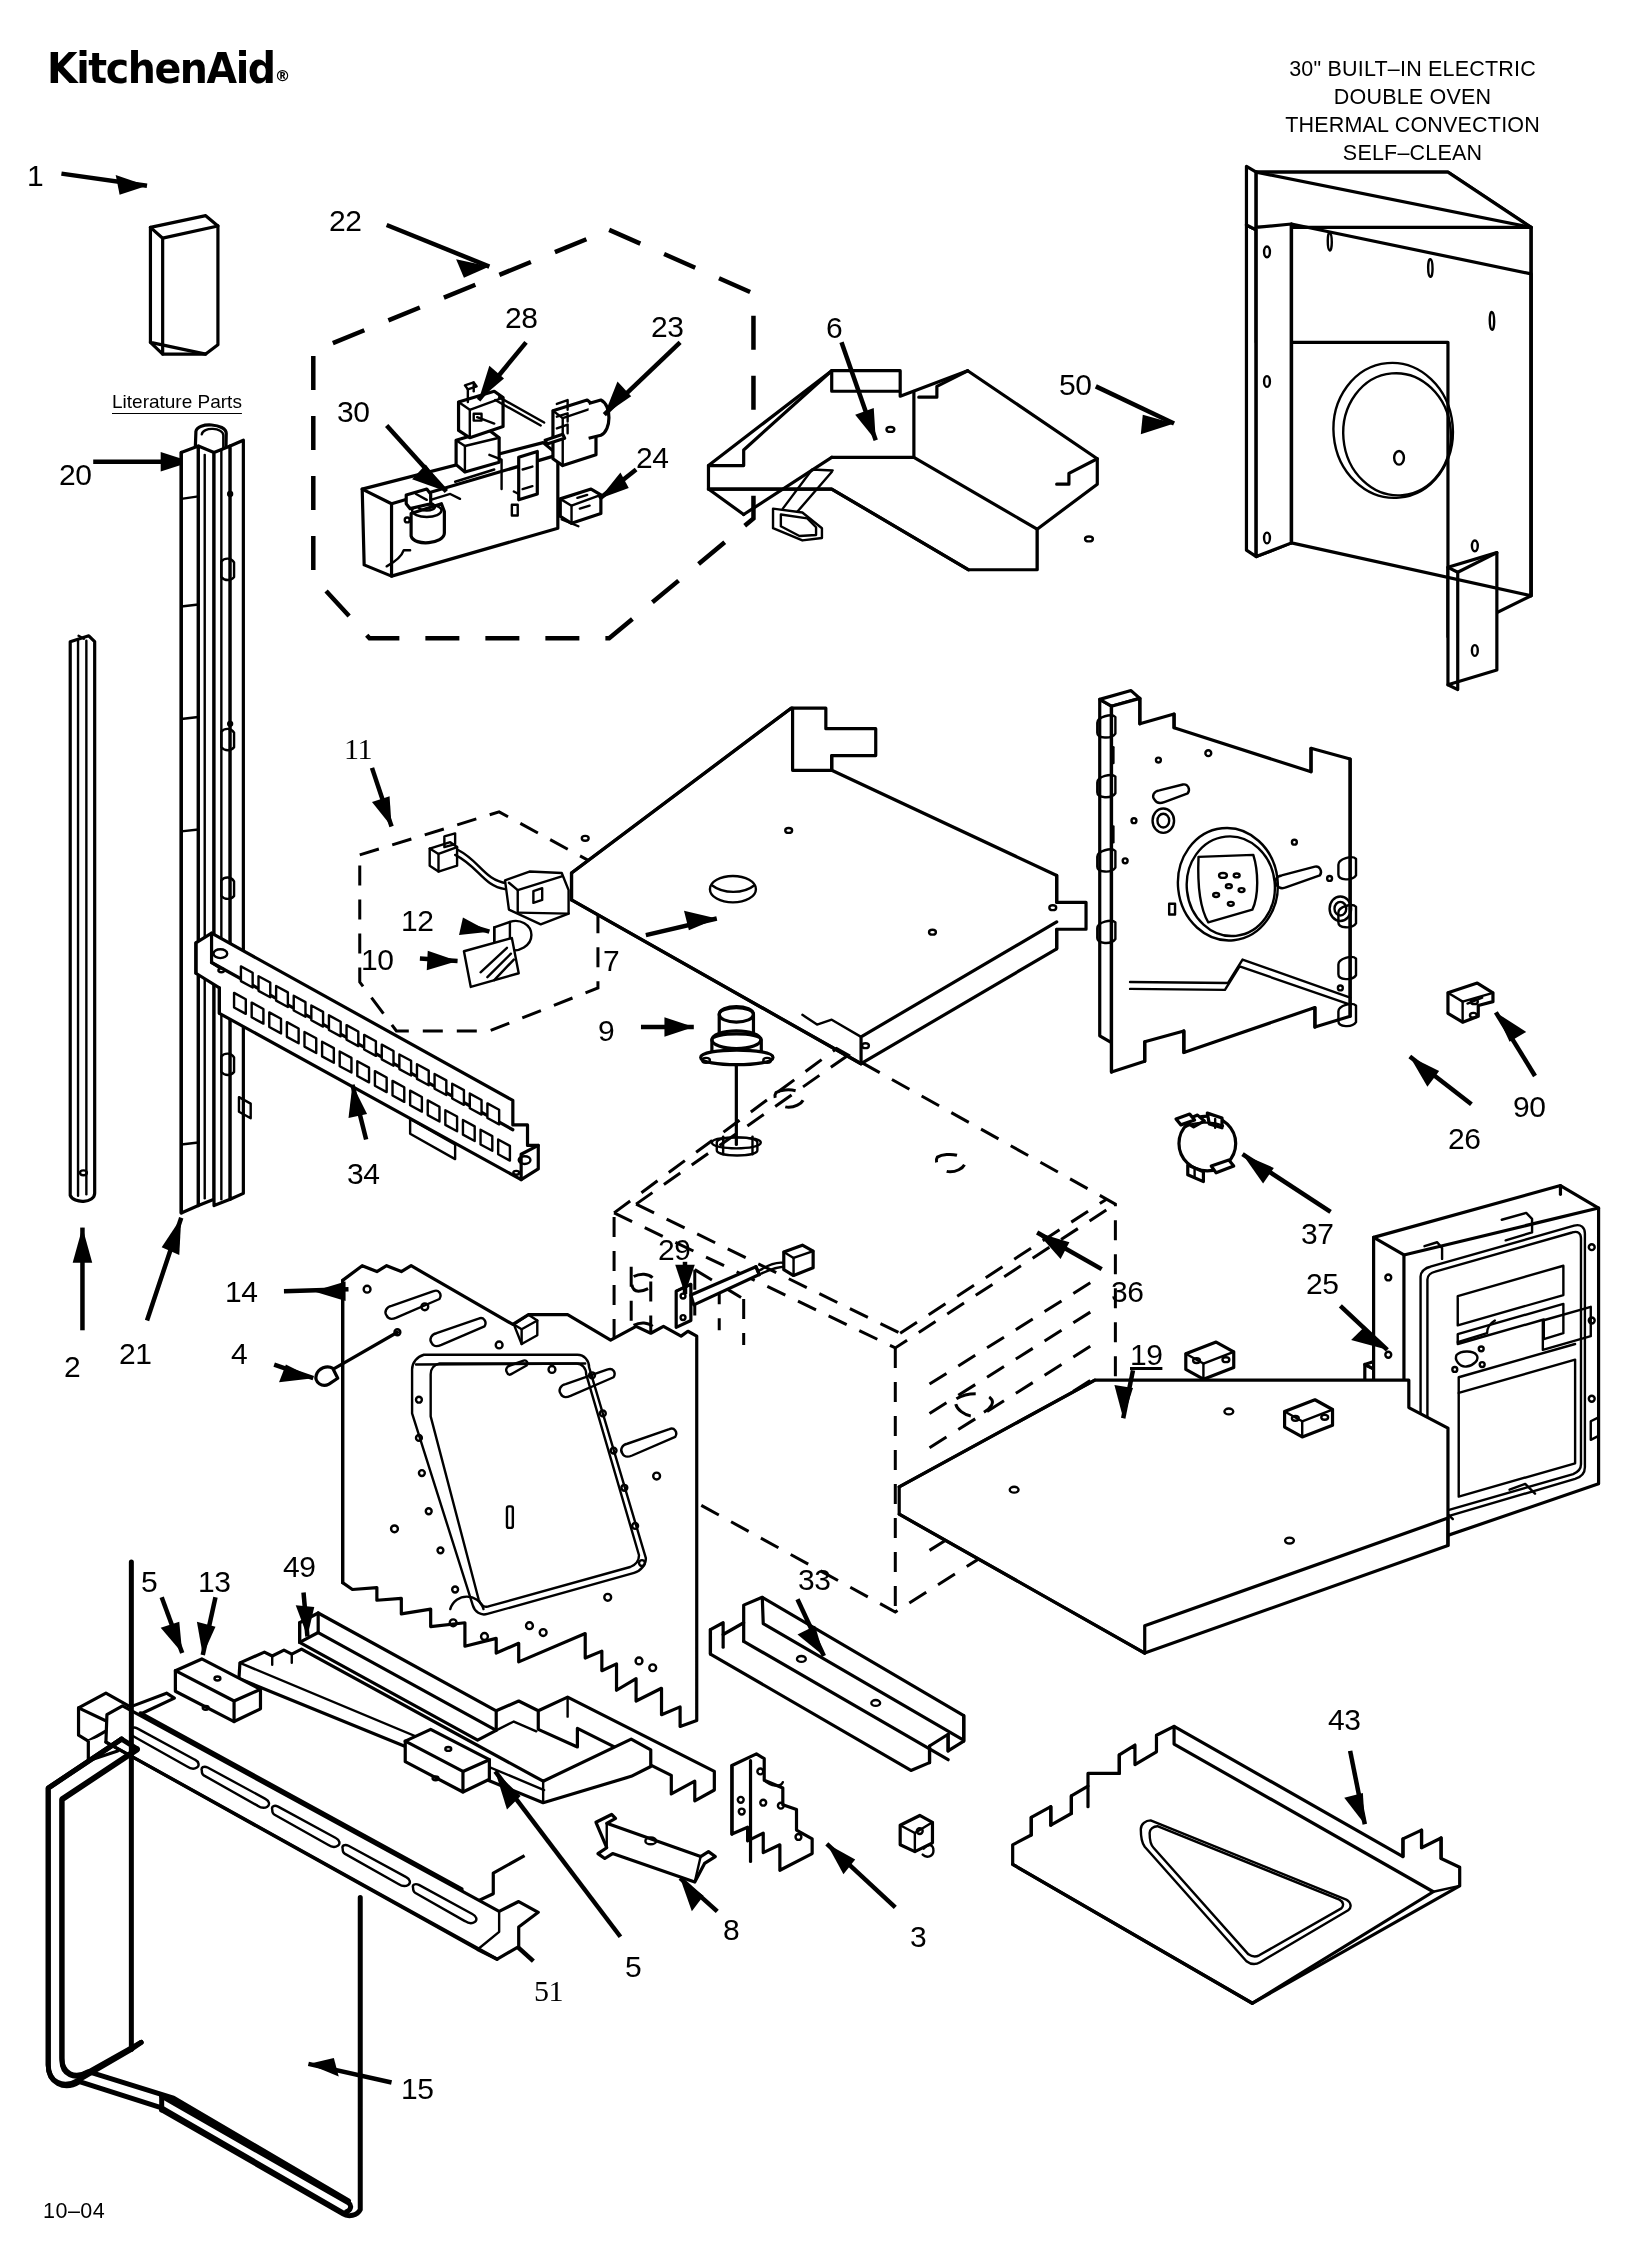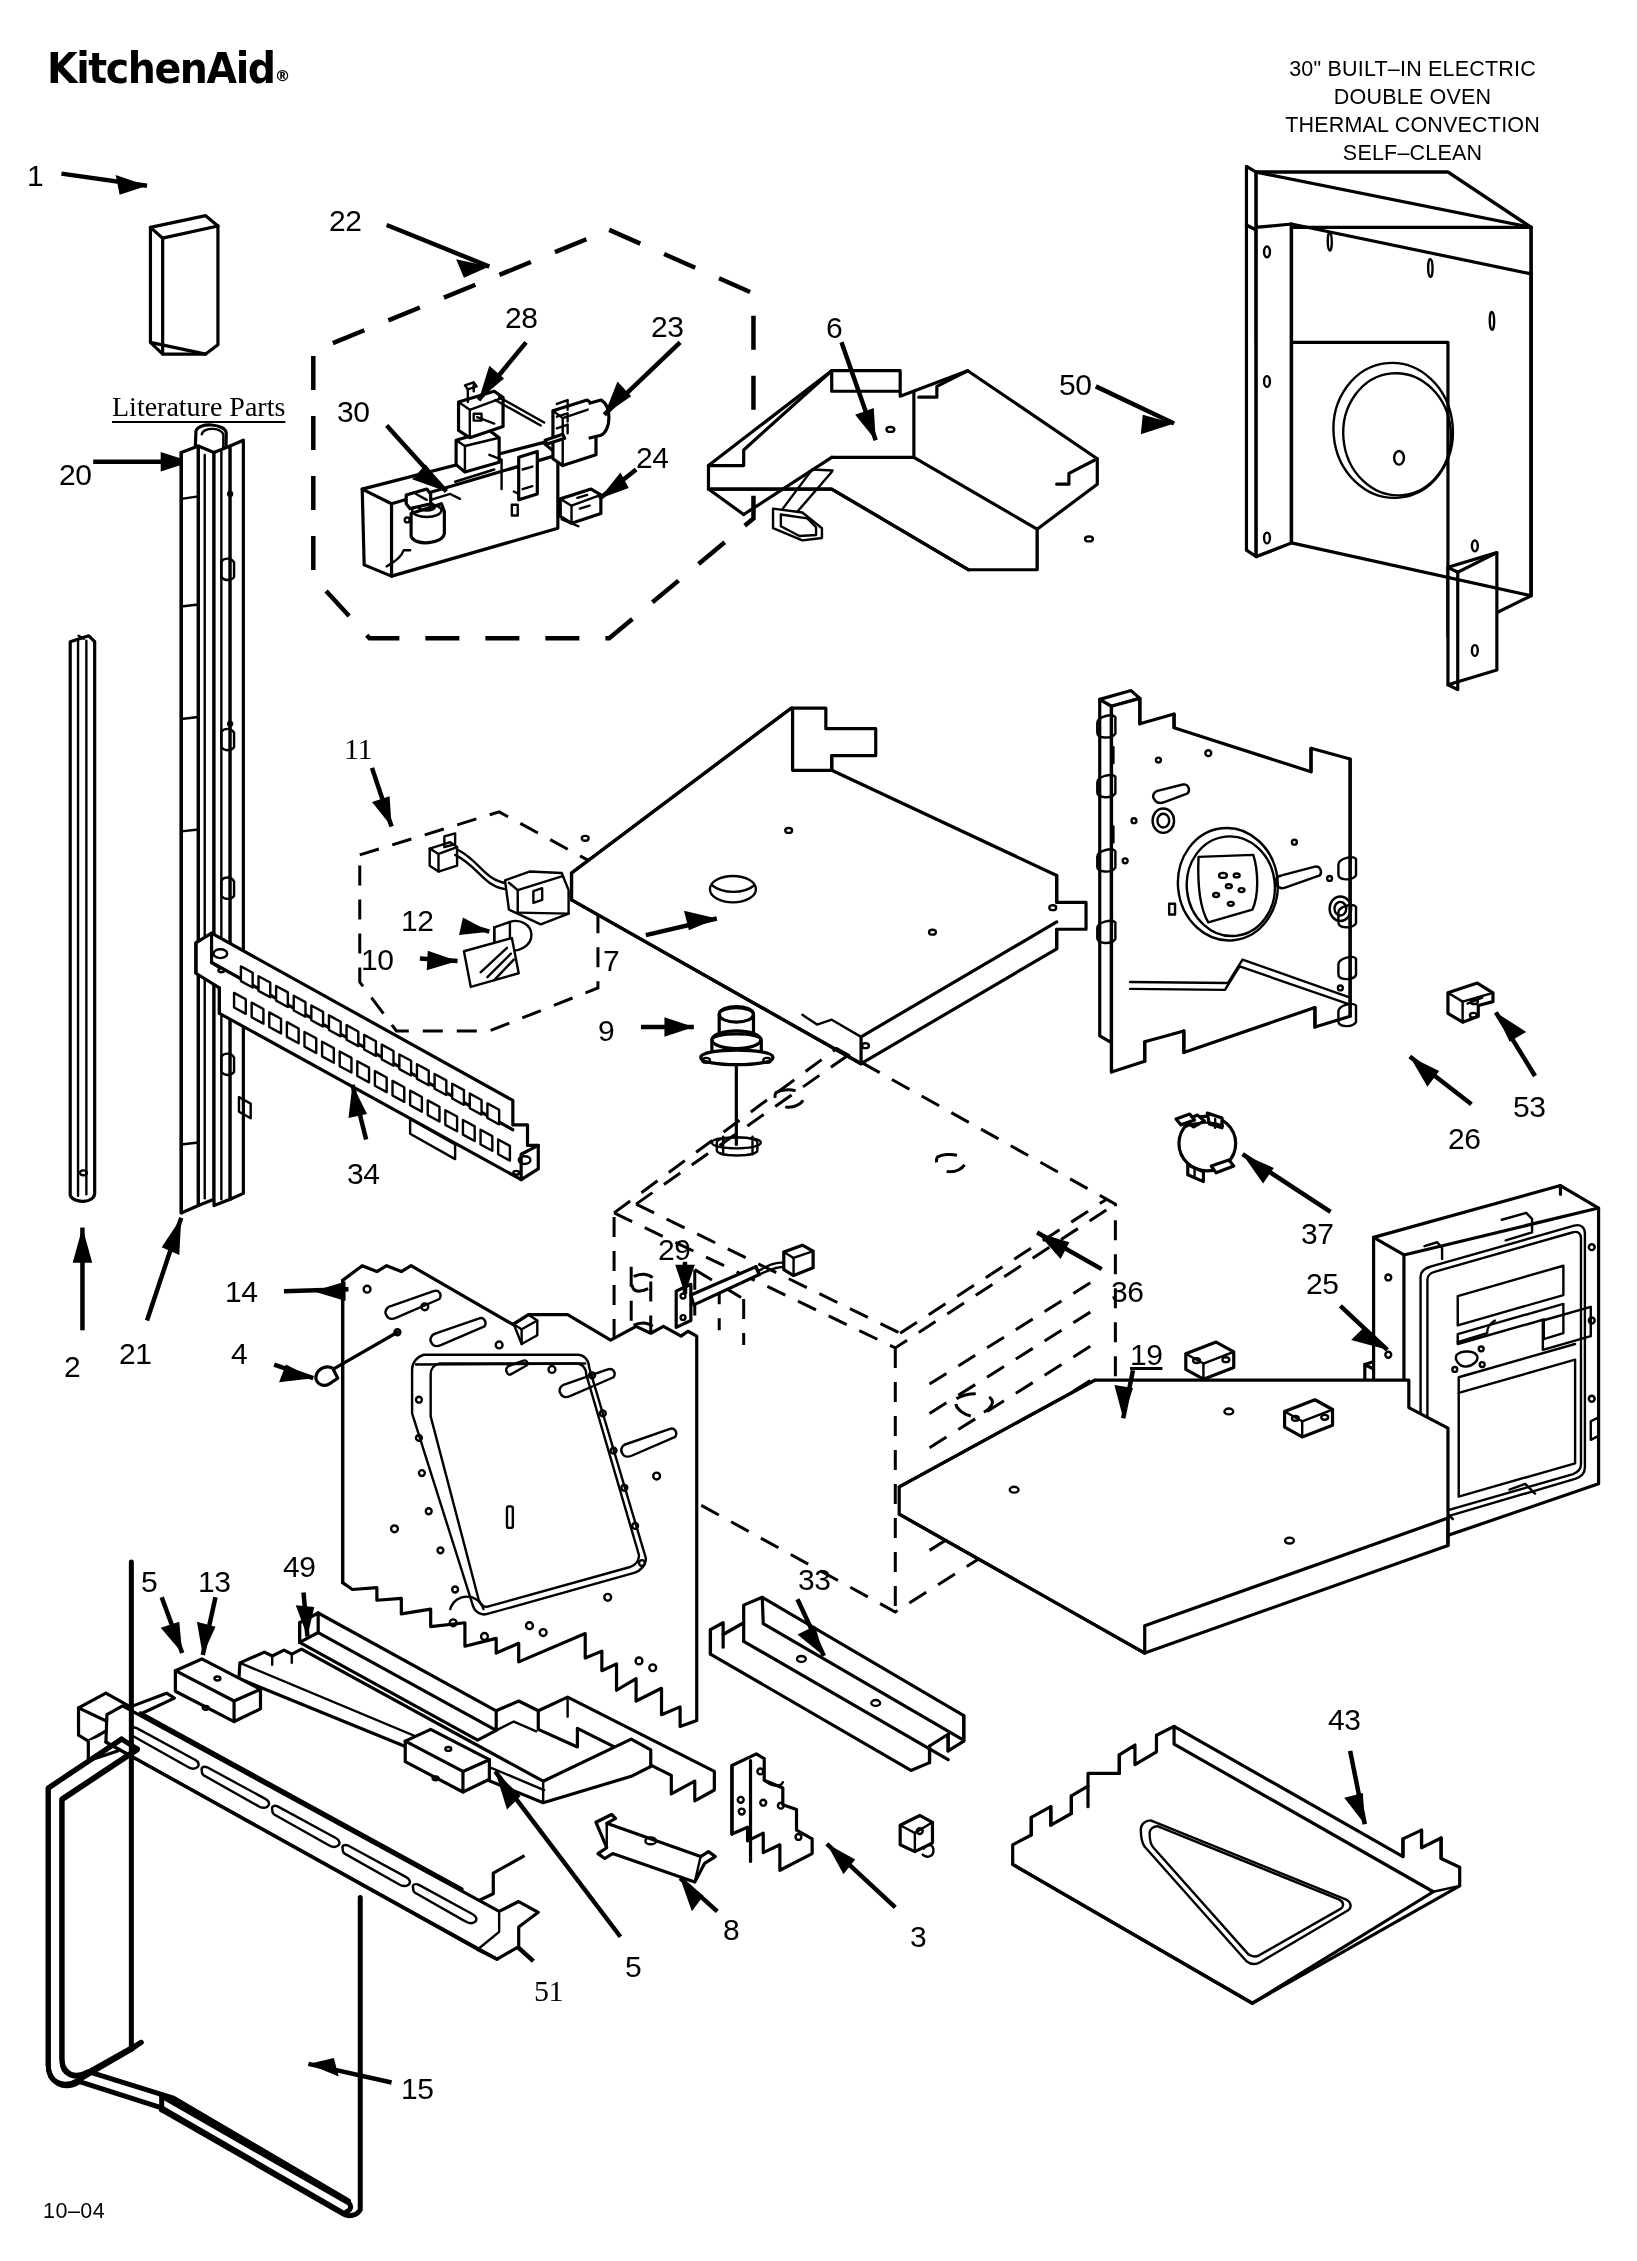--- a/index.html
+++ b/index.html
@@ -55,25 +55,24 @@
     left: 43px;
     top: 2199px;
     font-size: 21.5px;
     letter-spacing: 0.5px;
   }
   
   #literature-caption {
     position: absolute;
     left: 112px;
     top: 391px;
-    font-size: 28px;
+    font-size: 19px;
     text-decoration: underline;
     text-underline-offset: 4.9px;
     white-space: nowrap;
-    font-family: Liberation Serif, serif;
   }
   
   .callout {
     position: absolute;
     font-family: "Liberation Sans", sans-serif;
     font-size: 30px;
     line-height: 1;
     white-space: nowrap;
     letter-spacing: -0.5px;
   }
@@ -861,21 +860,21 @@
   <div class="callout" style="left:337px; top:397px;">30</div>
   <div class="callout" style="left:636px;top:443px;">24</div>
   <div class="callout" style="left:59px; top:460px;">20</div>
   <div class="callout" style="left:344px; top:734px;font-family:Liberation Serif, serif;">11</div>
   <div class="callout" style="left:401px; top:906px;">12</div>
   <div class="callout" style="left:361px; top:945px;">10</div>
   <div class="callout" style="left:603px;top:946px;">7</div>
   <div class="callout" style="left:598px;top:1016px;">9</div>
   <div class="callout" style="left:347px; top:1159px;">34</div>
   <div class="callout" style="left:1448px;top:1124px;">26</div>
-  <div class="callout" style="left:1513px;top:1092px;">53</div>
+  <div class="callout" style="left:1513px;top:1092px;">90</div>
   <div class="callout" style="left:1301px;top:1219px;">37</div>
   <div class="callout" style="left:658px;top:1235px;">29</div>
   <div class="callout" style="left:1111px;top:1277px;">36</div>
   <div class="callout" style="left:1306px;top:1269px;">25</div>
   <div class="callout" style="left:64px; top:1352px;">2</div>
   <div class="callout" style="left:119px; top:1339px;">21</div>
   <div class="callout" style="left:225px; top:1277px;">14</div>
   <div class="callout" style="left:231px; top:1339px;">4</div>
   <div class="callout" style="left:1130px;top:1340px;text-decoration:underline;">19</div>
   <div class="callout" style="left:141px; top:1567px;">5</div>

